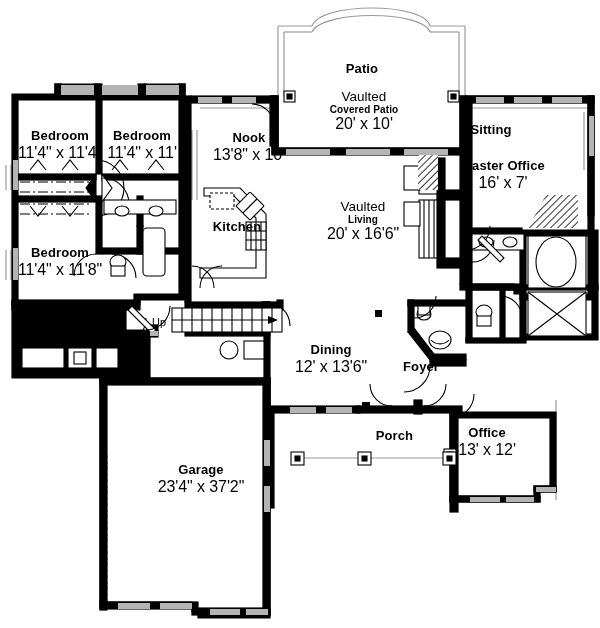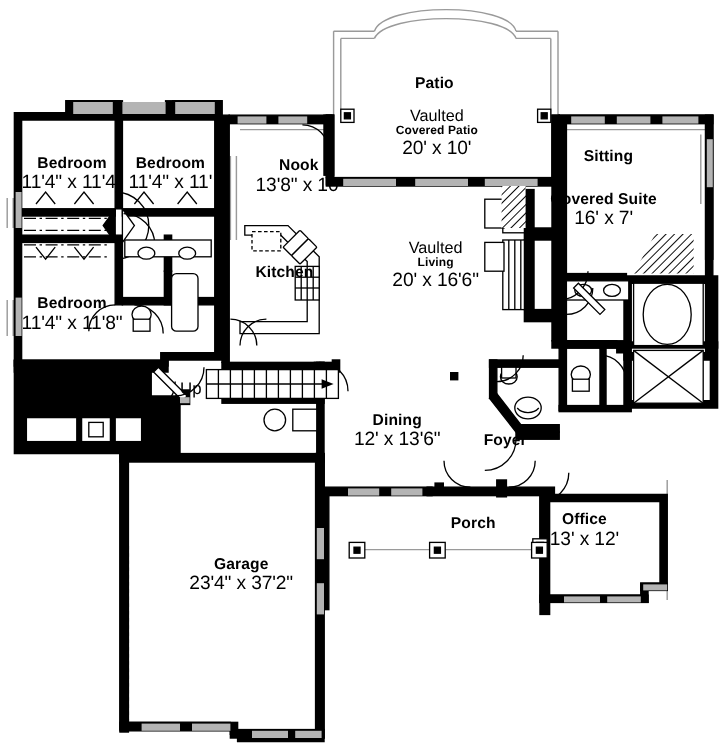--- a/index.html
+++ b/index.html
@@ -5,21 +5,21 @@
   html,body{margin:0;padding:0;background:#ffffff;}
   body{font-family:"Liberation Sans",sans-serif;}
   #plan-wrap{position:relative;width:600px;height:628px;background:#ffffff;overflow:hidden;}
   #plan-svg{position:absolute;left:0;top:0;width:600px;height:628px;}
   .lbl{position:absolute;text-align:center;color:#000;line-height:1.12;white-space:nowrap;
        -webkit-font-smoothing:antialiased;}
   .lbl .n{display:block;font-weight:bold;font-size:13px;letter-spacing:0.1px;}
   .lbl .d{display:block;font-weight:normal;font-size:16px;letter-spacing:-0.1px;}
   .lbl.big .n{font-size:10px;}
   .lbl .pre{display:block;font-weight:normal;font-size:13.5px;}
-  .lbl.up{font-weight:normal;font-size:14px;}
+  .lbl.up{font-weight:normal;font-size:11px;}
 </style>
 </head>
 <body>
 
 <div id="plan-wrap">
 
 <svg id="plan-svg" viewBox="0 0 600 628">
   <defs>
     <pattern id="hatch" patternUnits="userSpaceOnUse" width="5" height="5" patternTransform="rotate(45)">
       <rect width="5" height="5" fill="#ffffff"></rect>
@@ -404,26 +404,26 @@
   <span class="n">Covered Patio</span>
   <span class="d">20' x 10'</span>
 </div>
 
 <div class="lbl big" style="left:292px;top:199px;width:142px;">
   <span class="pre">Vaulted</span>
   <span class="n">Living</span>
   <span class="d">20' x 16'6"</span>
 </div>
 
-<div class="lbl" style="left:452px;top:123px;width:110px;">
+<div class="lbl" style="left:436px;top:123px;width:110px;">
   <span class="n">Sitting</span>
 </div>
 
 <div class="lbl" style="left:440px;top:159px;width:126px;">
-  <span class="n">Covered Suite</span>
+  <span class="n">Master Office</span>
   <span class="d">16' x 7'</span>
 </div>
 
 <div class="lbl" style="left:276px;top:343px;width:110px;">
   <span class="n">Dining</span>
   <span class="d">12' x 13'6"</span>
 </div>
 
 <div class="lbl" style="left:373px;top:360px;width:96px;">
   <span class="n">Foyer</span>

